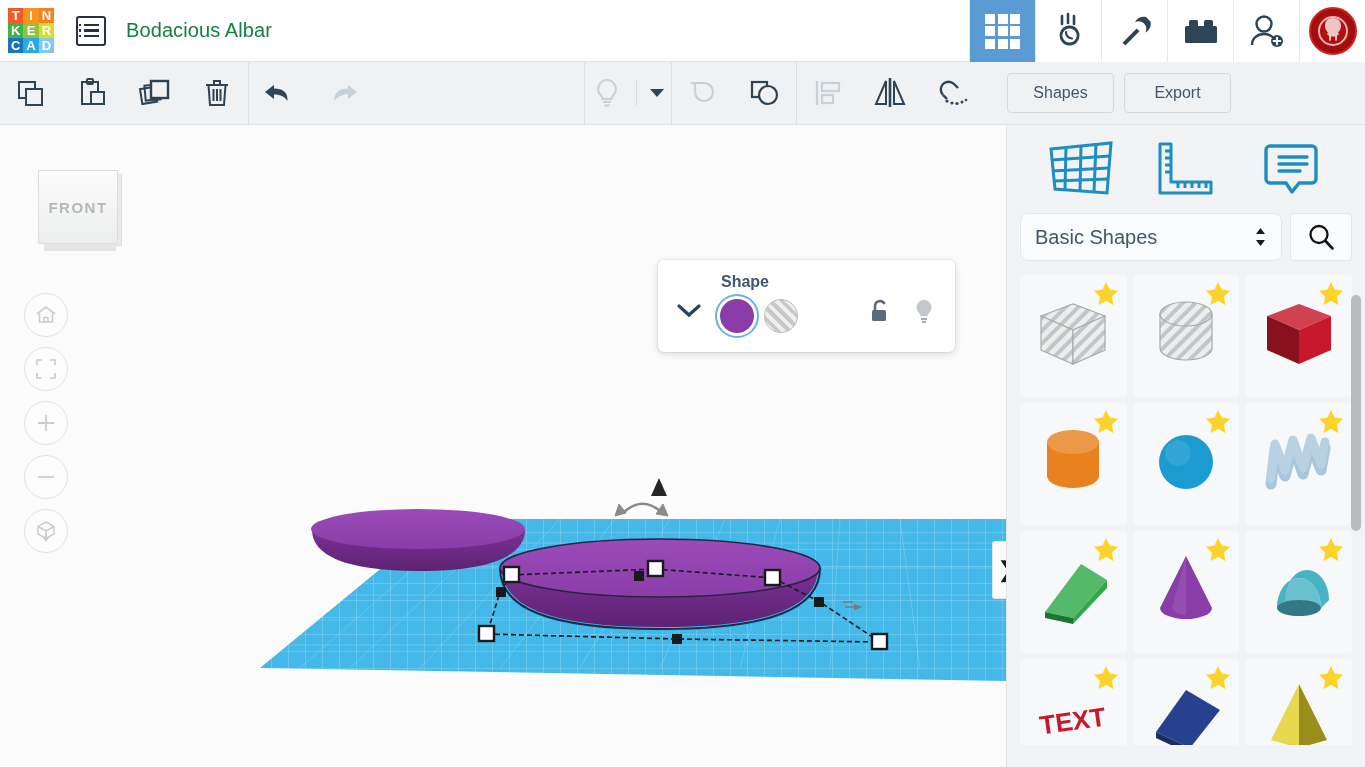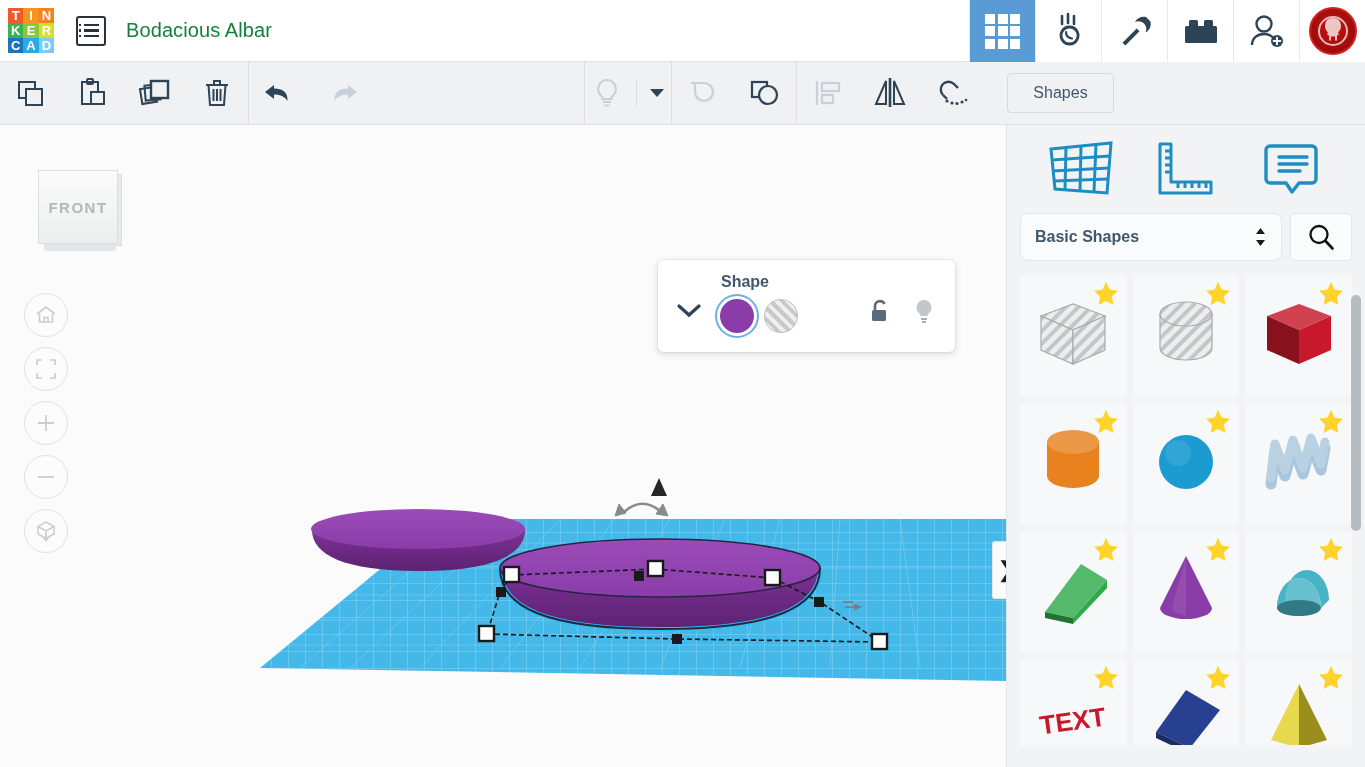--- a/index.html
+++ b/index.html
@@ -159,21 +159,21 @@
   }
   .rp-tabs {
     height: 88px; display: flex; align-items: center;
     justify-content: space-around; padding: 0 22px; background: #f1f3f5;
   }
   .rp-tab { cursor: pointer; display: flex; align-items: center; justify-content: center; width: 80px; height: 62px; }
   .rp-searchrow { display: flex; padding: 0 13px; gap: 8px; }
   .rp-select {
     flex: 1; height: 48px; background: #fafbfc; border: 1px solid #e3e6ea;
     border-radius: 8px; display: flex; align-items: center; padding: 0 14px;
-    justify-content: space-between; color: #41576c; font-size: 16px; cursor: pointer; font-weight: bold;
+    justify-content: space-between; color: #41576c; font-size: 20px; cursor: pointer;
   }
   .rp-search {
     width: 62px; height: 48px; background: #fafbfc; border: 1px solid #e3e6ea;
     border-radius: 4px; display: flex; align-items: center; justify-content: center;
     cursor: pointer;
   }
   .rp-grid {
     margin-top: 14px; padding: 0 13px 0 13px; display: grid;
     grid-template-columns: repeat(3, 1fr); gap: 6px;
     height: 470px; overflow: hidden; position: relative;
@@ -417,20 +417,21 @@
             <circle cx="23" cy="27.5" r="1.6"></circle>
               <circle cx="28" cy="26" r="1.5"></circle>
             <circle cx="32" cy="24" r="1.3"></circle>
           </g>
         </svg>
       </div>
     </div>
 
     <div class="act-btns">
       <div class="act-btn">Shapes</div>
+      <div class="act-btn">Export</div>
     </div>
   </div>
 
   <div class="canvas">
 
     <svg class="workplane" viewBox="0 0 1006 642">
       <defs>
         <linearGradient id="gTop" x1="0" y1="0" x2="0" y2="1">
           <stop offset="0" stop-color="#9a4bb8"></stop>
             <stop offset="1" stop-color="#8a3da8"></stop>

